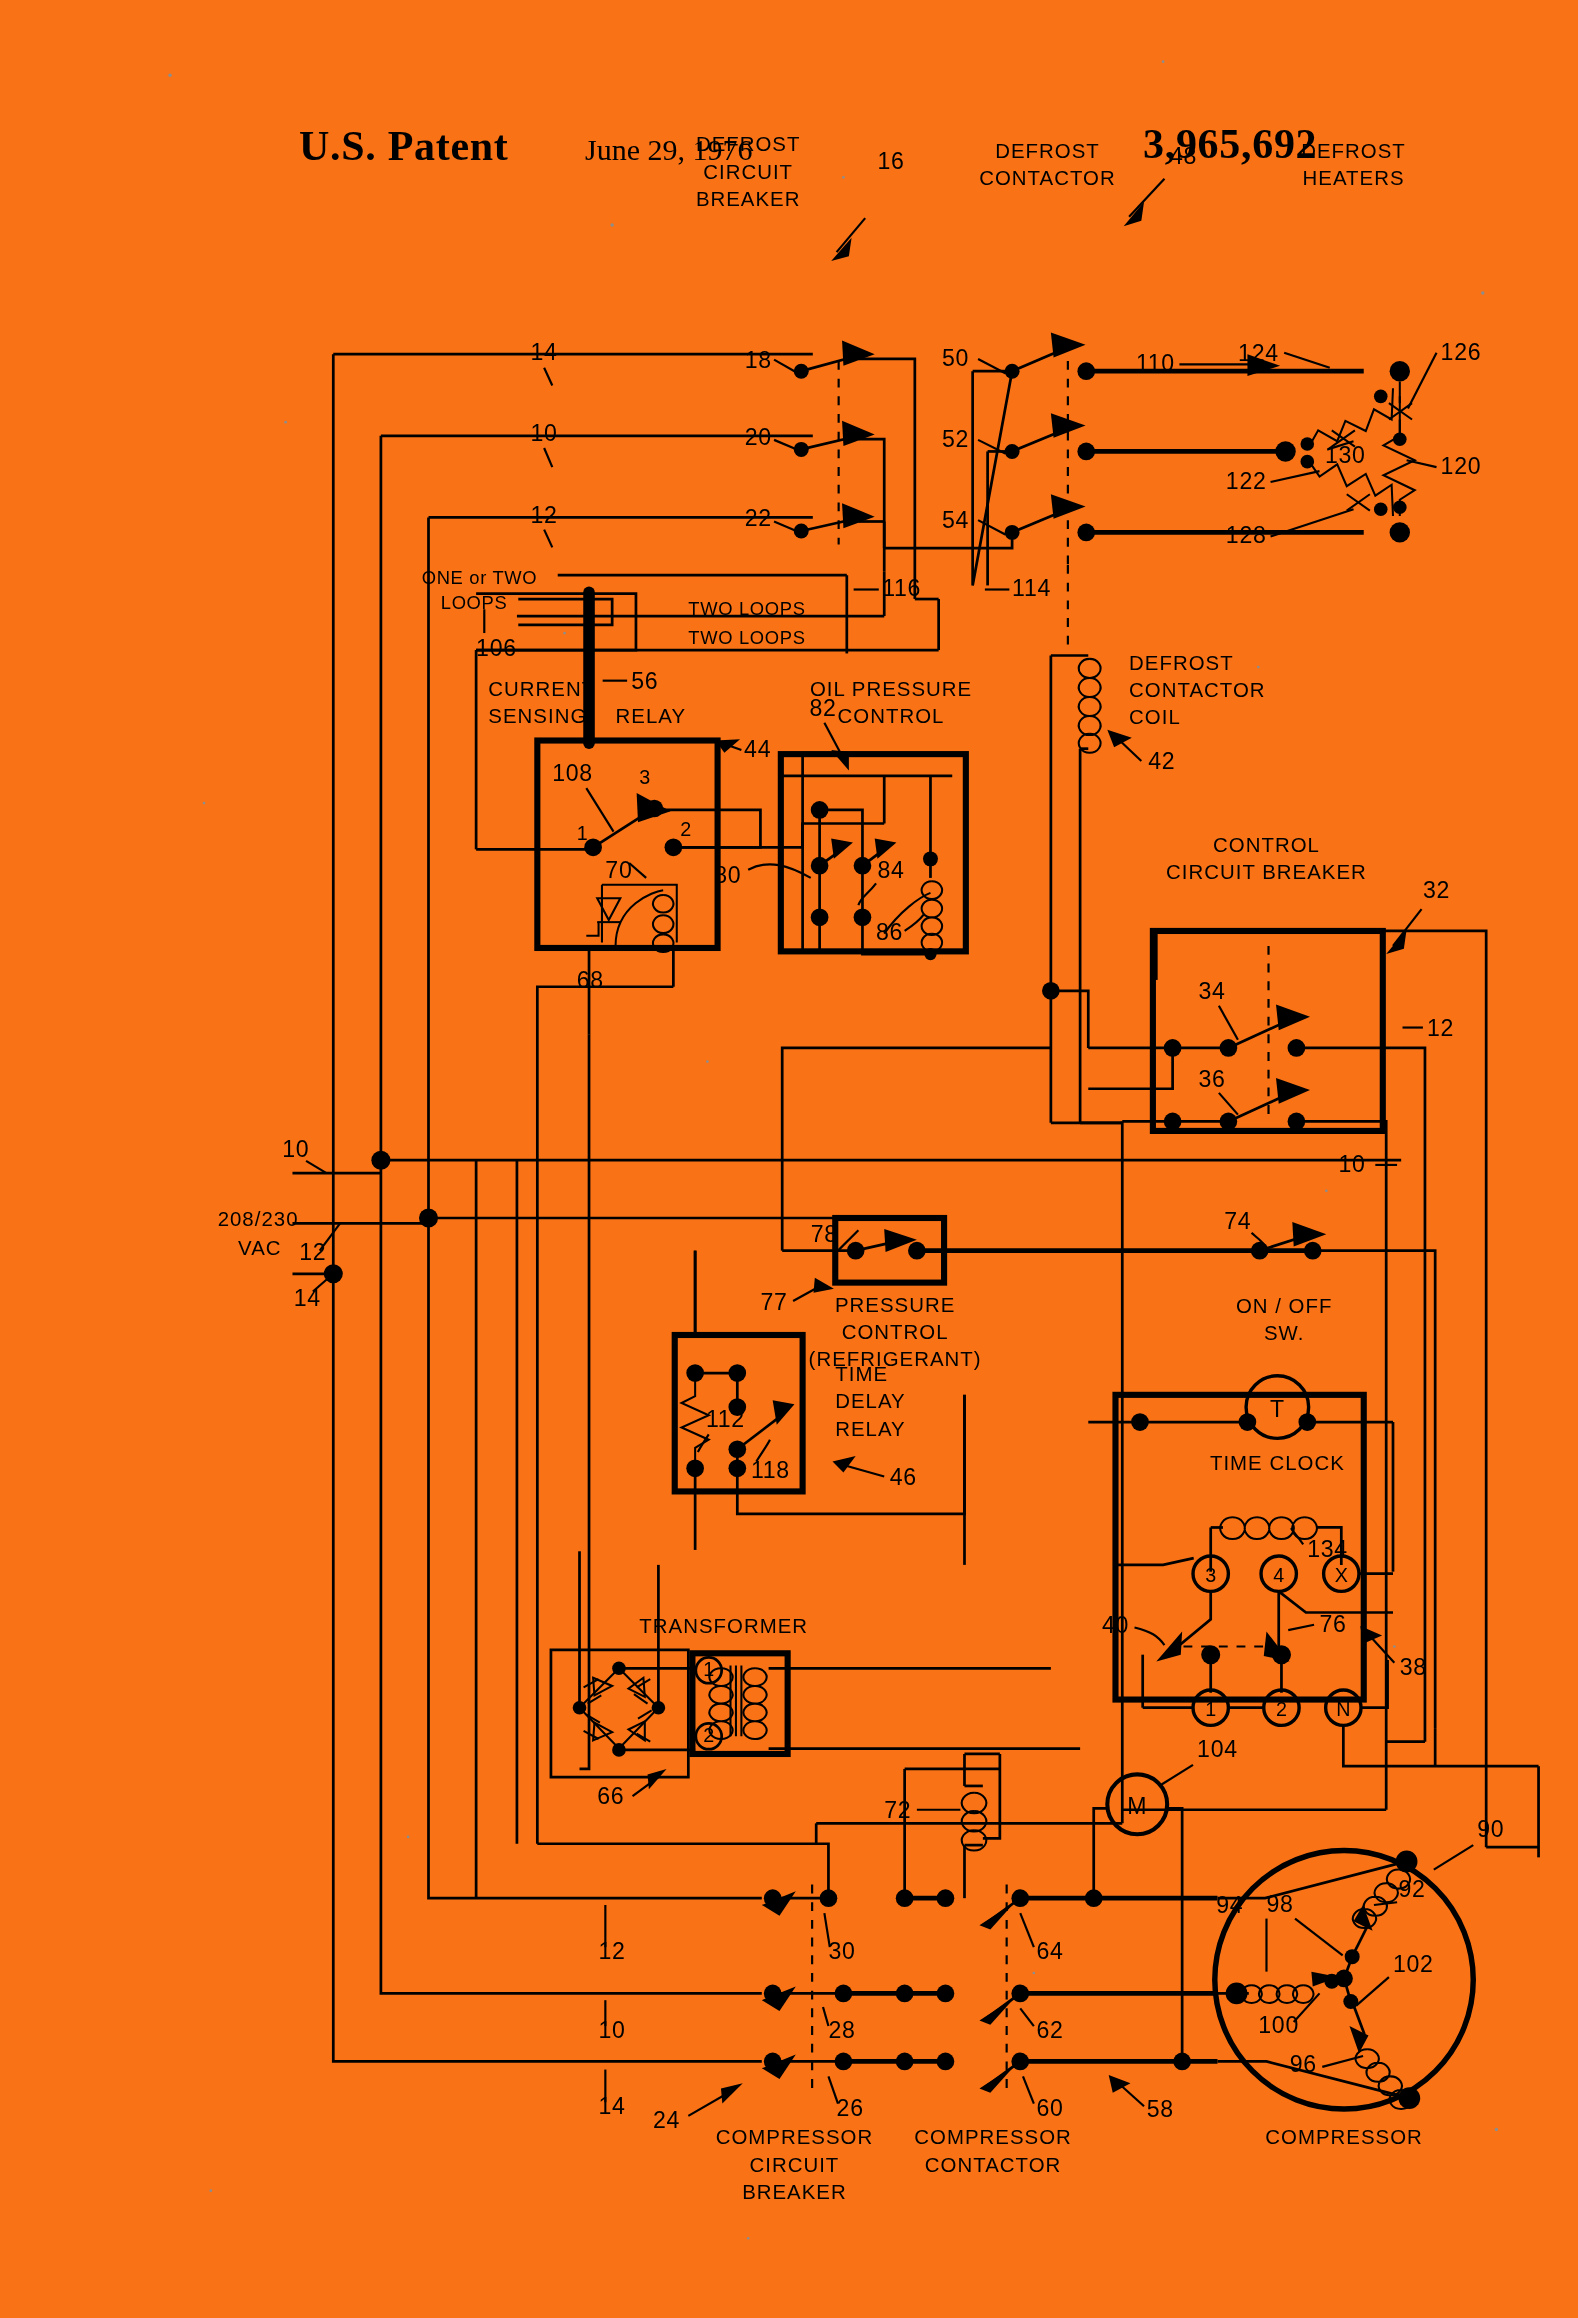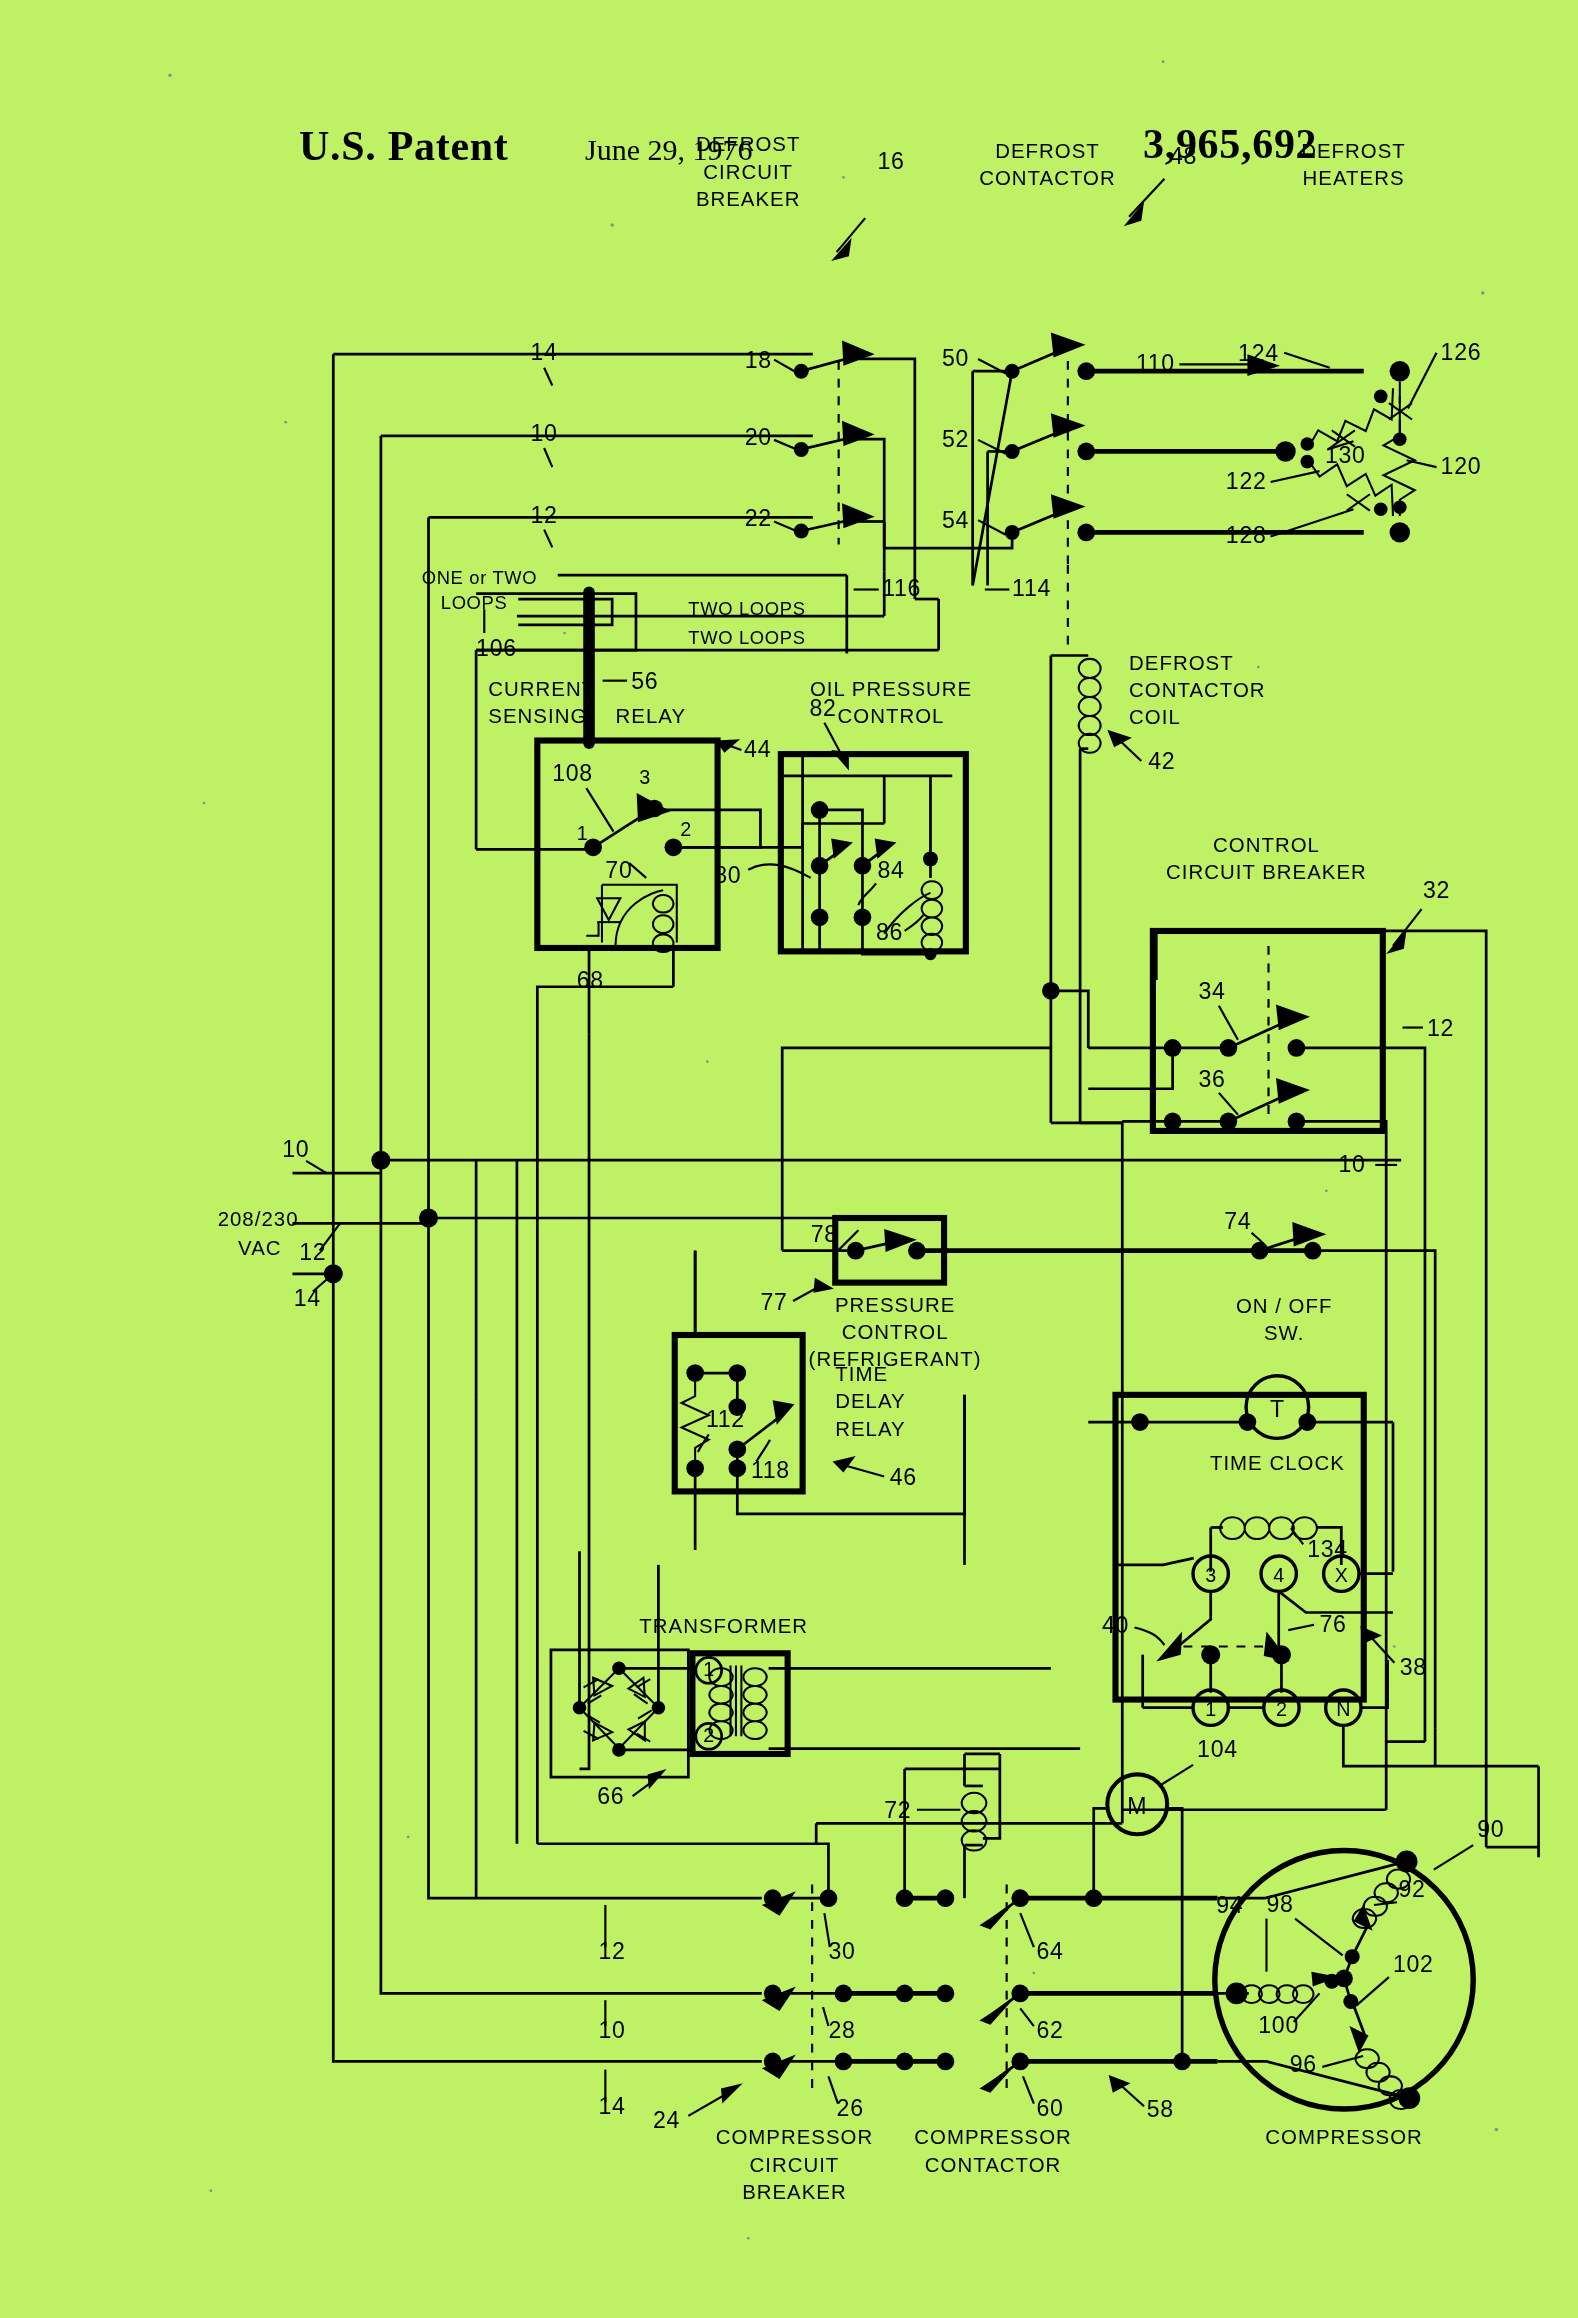--- a/index.html
+++ b/index.html
@@ -1,17 +1,17 @@
 <!DOCTYPE html>
 <html style="font-size:11px"><head>
 <meta charset="utf-8">
 <style>
   html,body{margin:0;padding:0;background:#fff;}
   body{font-family:"Liberation Sans", sans-serif;}
-  #page{position:relative;width:1578px;height:2319px;background:#bef264;overflow:hidden;}
+  #page{position:relative;width:1578px;height:2319px;background:#f97316;overflow:hidden;}
   .hdr{position:absolute;color:#000;}
   #hdr-patent{left:299px;top:122px;font-family:"Liberation Serif",serif;font-weight:bold;font-size:42px;letter-spacing:0.7px;}
   #hdr-date{left:585px;top:133px;font-family:"Liberation Serif",serif;font-weight:normal;font-size:30px;}
   #hdr-num{left:1143px;top:120px;font-family:"Liberation Serif",serif;font-weight:bold;font-size:42px;letter-spacing:0.7px;}
   svg#fig{position:absolute;left:0;top:0;width:1578px;height:2319px;}
   .lbl{font-family:"Liberation Sans",sans-serif;font-size:30px;fill:#000;letter-spacing:1.5px;}
   .lbl-sm{font-family:"Liberation Sans",sans-serif;font-size:27px;fill:#000;letter-spacing:1px;}
   .num{font-family:"Liberation Sans",sans-serif;font-size:34px;fill:#000;letter-spacing:1px;}
   .num-sm{font-family:"Liberation Sans",sans-serif;font-size:29px;fill:#000;}
   .w{fill:none;stroke:#000;stroke-width:4;}

